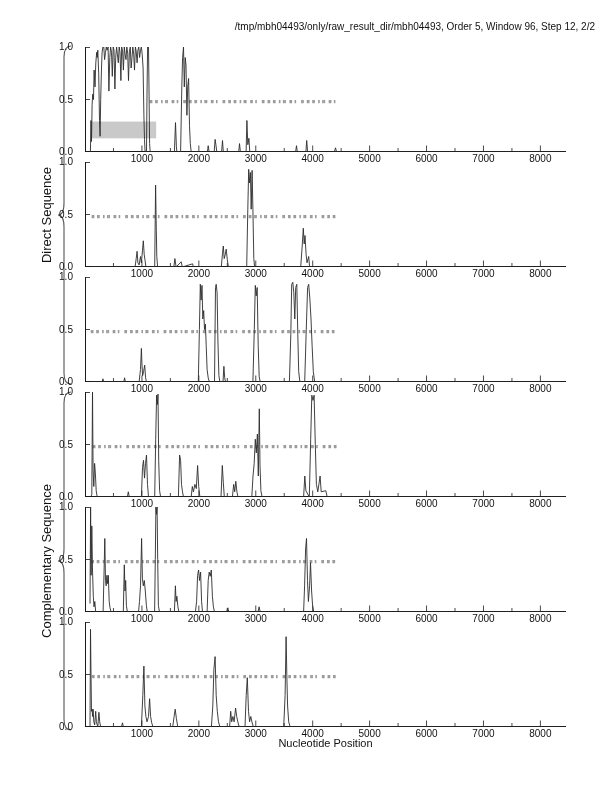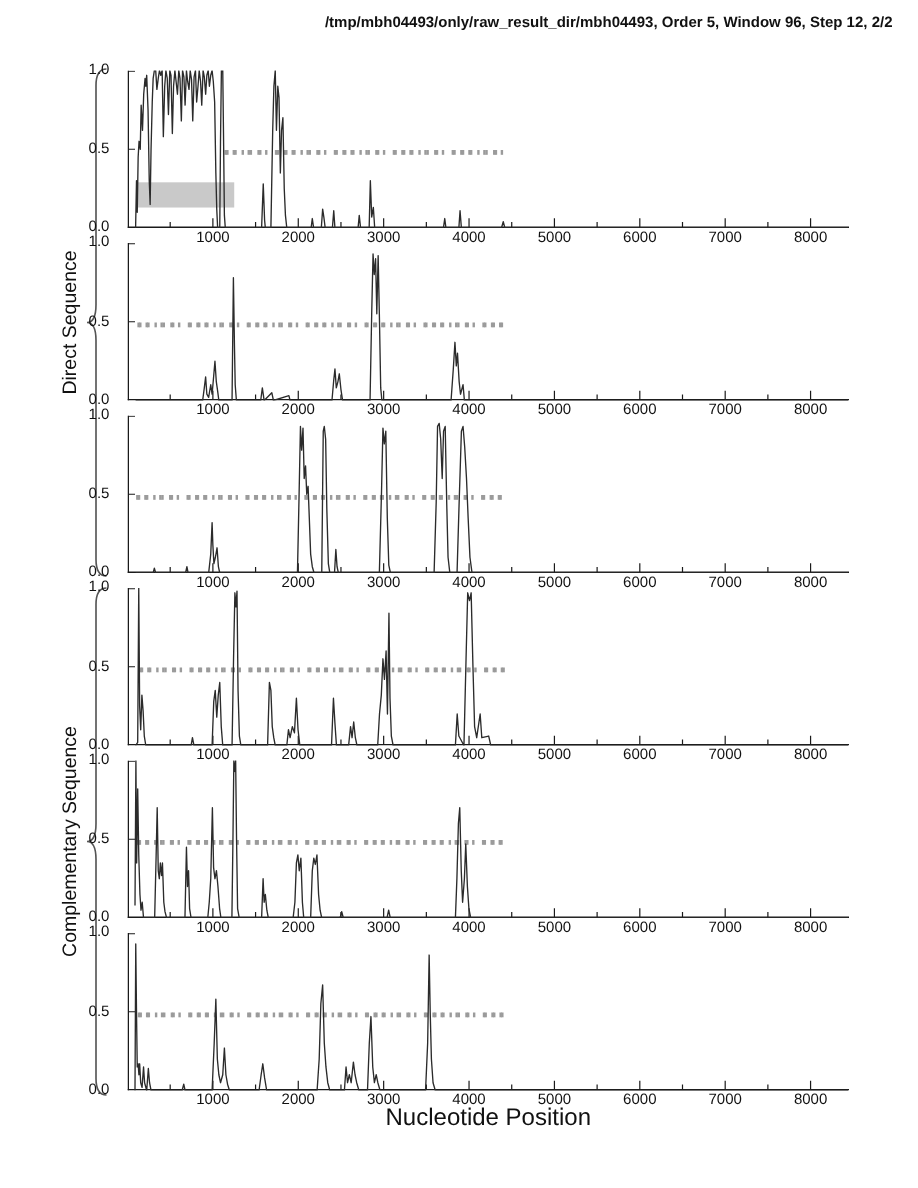--- a/index.html
+++ b/index.html
@@ -1,19 +1,19 @@
 <!DOCTYPE html>
 <html><head>
 <meta charset="utf-8">
 <style>
   html,body{margin:0;padding:0;background:#fff;}
   .figure{position:relative;width:612px;height:792px;background:#ffffff;overflow:hidden;
           font-family:"Liberation Sans",sans-serif;color:#111;}
-  .figure-title{position:absolute;top:10px;right:17px;font-size:10px;white-space:nowrap;color:#111;font-weight:bold;}
-  .xaxis-title{position:absolute;left:85px;width:481px;top:737px;text-align:center;font-size:16px;color:#111;}
+  .figure-title{position:absolute;top:21px;right:17px;font-size:10px;white-space:nowrap;color:#111;}
+  .xaxis-title{position:absolute;left:85px;width:481px;top:737px;text-align:center;font-size:11px;color:#111;}
   .group-label{position:absolute;font-size:13px;white-space:nowrap;color:#111;
                transform:translate(-50%,-50%) rotate(-90deg);}
   .gl-top{left:46px;top:215px;}
   .gl-bottom{left:46px;top:561px;}
   .brace{position:absolute;left:57px;width:16px;height:340px;}
   .brace-top{top:45px;}
   .brace-bottom{top:391px;}
   .panel{position:absolute;left:85px;width:481px;height:105px;}
   .panel[data-panel="0"]{top:47px;}
   .panel[data-panel="1"]{top:162px;}

